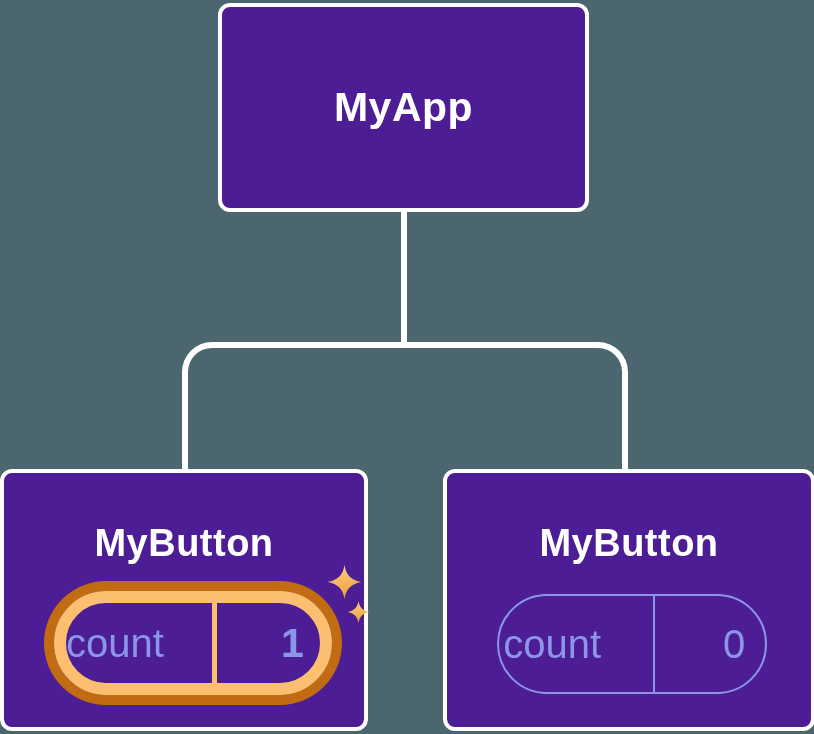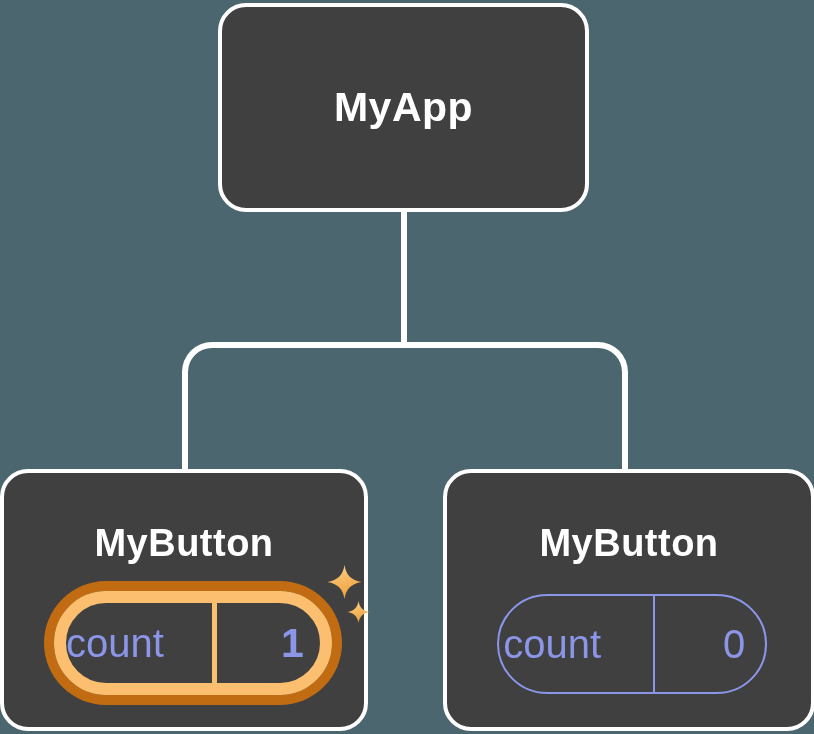--- a/index.html
+++ b/index.html
@@ -8,23 +8,23 @@
     width: 814px;
     height: 734px;
     background: #4c6670;
     overflow: hidden;
     font-family: "Liberation Sans", "DejaVu Sans", sans-serif;
   }
 
   
   .node {
     position: absolute;
-    background: #404040;
+    background: #4c1d95;
     border: 4px solid #ffffff;
-    border-radius: 28px;
+    border-radius: 12px;
     box-sizing: border-box;
   }
   .node-root {
     left: 218px; top: 3px; width: 371px; height: 209px;
     display: flex; align-items: center; justify-content: center;
   }
   .node-child { top: 469px; width: 368px; height: 262px; }
   .node-left  { left: 0px; }
   .node-right { left: 443px; width: 372px; }
 

